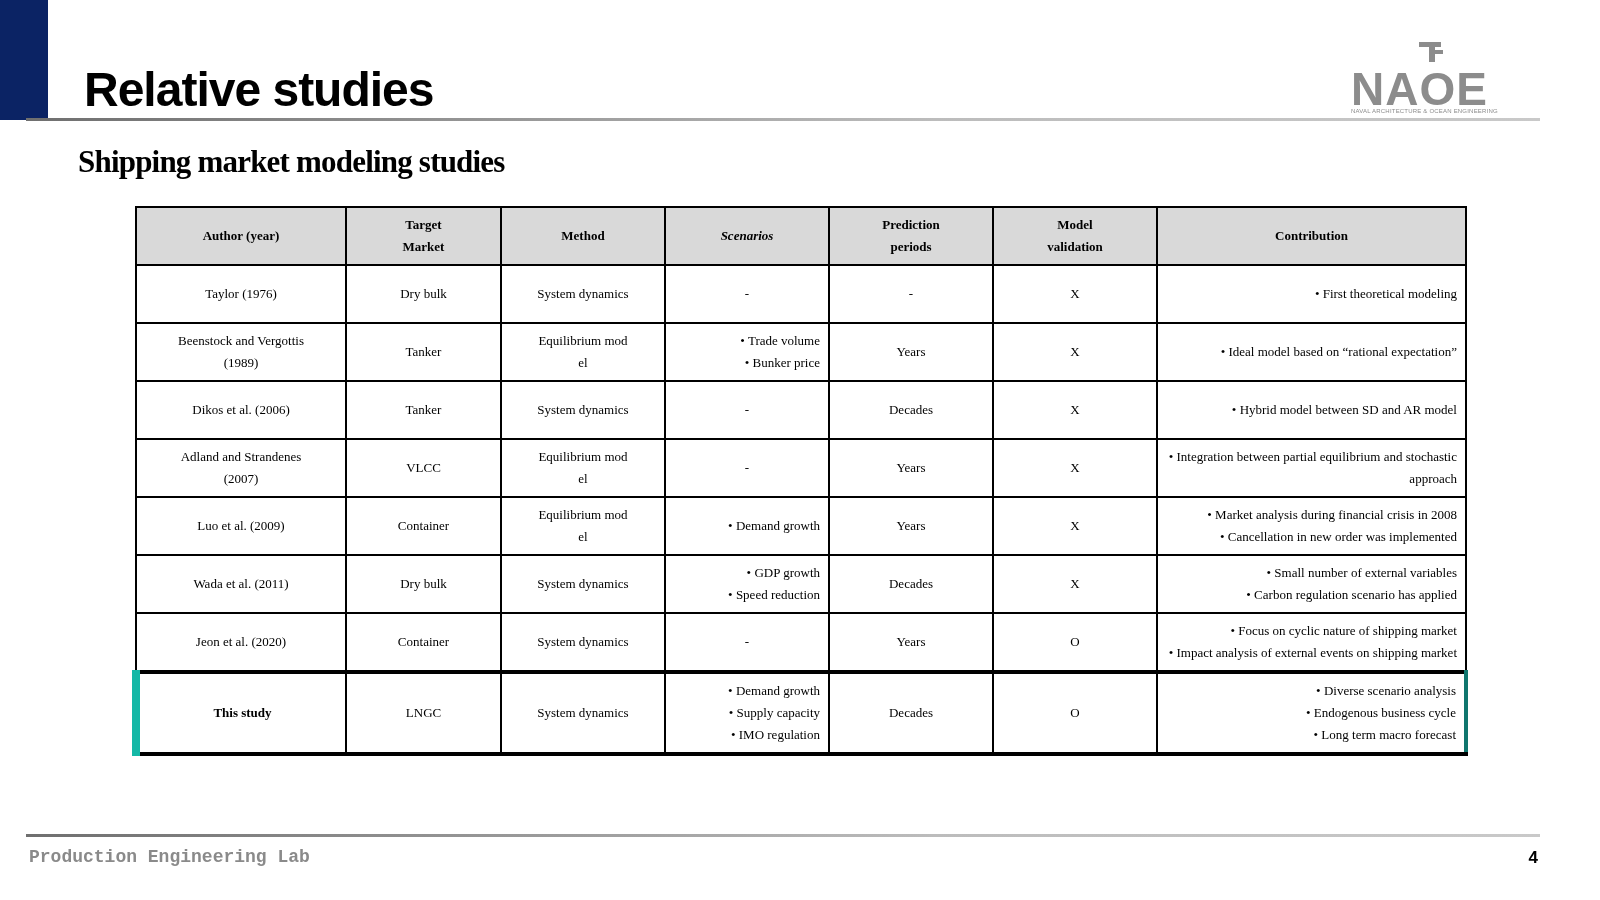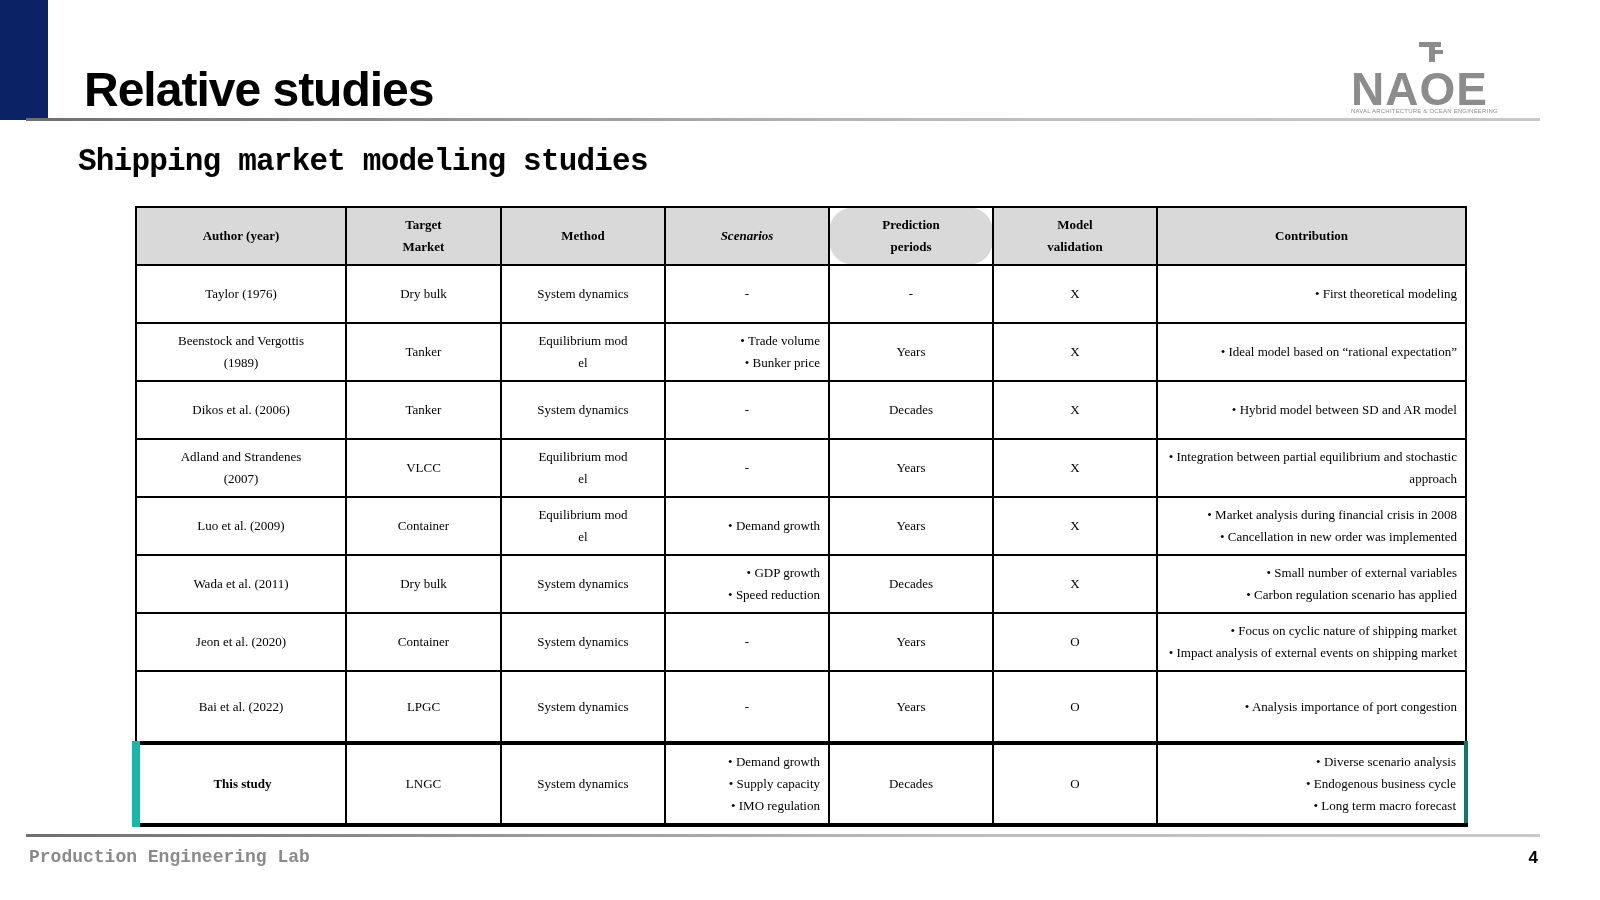--- a/index.html
+++ b/index.html
@@ -5,34 +5,34 @@
     html, body { margin: 0; padding: 0; background: #ffffff; }
     body { width: 1600px; height: 900px; position: relative; overflow: hidden; font-family: "Liberation Sans", sans-serif; }
     .accent-bar { position: absolute; left: 0; top: 0; width: 48px; height: 120px; background: #0b2364; }
     .title { position: absolute; left: 84px; top: 62px; font-family: "Liberation Sans", sans-serif; font-weight: bold; font-size: 48px; color: #000; letter-spacing: -1px; margin: 0; }
     .rule { position: absolute; left: 26px; width: 1514px; height: 3px; background: linear-gradient(to right, #6f6f6f, #bcbcbc 60%, #c9c9c9); }
     .rule.top { top: 118px; }
     .rule.bottom { top: 834px; }
     .logo { position: absolute; left: 1345px; top: 40px; width: 160px; height: 78px; }
     .logo-word { position: absolute; left: 6px; top: 22px; font-family: "Liberation Sans", sans-serif; font-weight: bold; font-size: 46px; color: #8c8c8c; letter-spacing: 1px; }
     .logo-sub { position: absolute; left: 6px; top: 68px; font-size: 6px; color: #8c8c8c; white-space: nowrap; letter-spacing: 0.2px; }
-    .subtitle { position: absolute; left: 78px; top: 144px; font-family: Liberation Mono, monospace; font-weight: bold; font-size: 31px; color: #000; letter-spacing: -0.8px; margin: 0; }
+    .subtitle { position: absolute; left: 78px; top: 144px; font-family: Liberation Serif, serif; font-weight: bold; font-size: 31px; color: #000; letter-spacing: -0.8px; margin: 0; }
     table.studies { position: absolute; left: 132px; top: 206px; width: 1336px; border-collapse: collapse; font-family: "Liberation Serif", serif; font-size: 13px; color: #000; }
     table.studies th, table.studies td { border: 2px solid #000; text-align: center; vertical-align: middle; padding: 2px 8px; line-height: 22px; }
     table.studies th { background: #d9d9d9; font-weight: bold; height: 52px; }
     table.studies td { height: 52px; }
     table.studies td.list { text-align: right; padding-left: 10px; }
     table.studies tr.tall td { height: 65px; }
     table.studies tr.highlight td { border-top: 4px solid #000; border-bottom: 4px solid #000; height: 74px; }
     table.studies tr.highlight td:first-child { border-left: 8px solid #14b8a6; font-weight: bold; }
     table.studies tr.highlight td:last-child { border-right: 4px solid #0f766e; }
     .footer-lab { position: absolute; left: 29px; top: 847px; font-family: Liberation Mono, monospace; font-weight: bold; font-size: 18px; color: #8a8a8a; }
     .page-num { position: absolute; right: 62px; top: 848px; font-family: "Liberation Sans", sans-serif; font-weight: bold; font-size: 17px; color: #000; }
     .col-author { width: 192px; } .col-market { width: 137px; } .col-method { width: 146px; } .col-scen { width: 146px; font-style: italic; }
-    .col-pred { width: 146px; border-radius: 25px; } .col-valid { width: 146px; margin-left: 19px; }
+    .col-pred { width: 146px; } .col-valid { width: 146px; margin-left: 19px; }
     .line { display: block; }
   </style>
 </head>
 <body>
 
 <div class="accent-bar"></div>
 <h1 class="title">Relative studies</h1>
 <div class="rule top"></div>
 
 <div class="logo">
@@ -200,37 +200,20 @@
         <td>
           <span class="line">-</span>
         </td>
         <td>Years</td>
         <td>O</td>
         <td class="list">
           <span class="line">• Focus on cyclic nature of shipping market</span>
           <span class="line">• Impact analysis of  external events on shipping market</span>
         </td>
       </tr>
-      <tr class="tall">
-        <td>
-          <span class="line">Bai et al. (2022)</span>
-        </td>
-        <td>LPGC</td>
-        <td>
-          <span class="line">System dynamics</span>
-        </td>
-        <td>
-          <span class="line">-</span>
-        </td>
-        <td>Years</td>
-        <td>O</td>
-        <td class="list">
-          <span class="line">• Analysis importance of port congestion</span>
-        </td>
-      </tr>
       <tr class="highlight">
         <td>
           <span class="line">This study</span>
         </td>
         <td>LNGC</td>
         <td>
           <span class="line">System dynamics</span>
         </td>
         <td class="list">
           <span class="line">• Demand growth</span>

